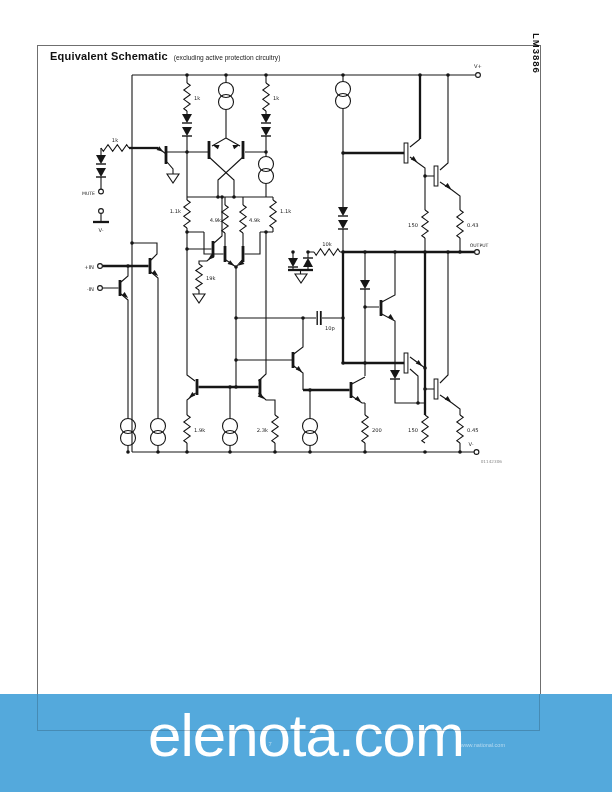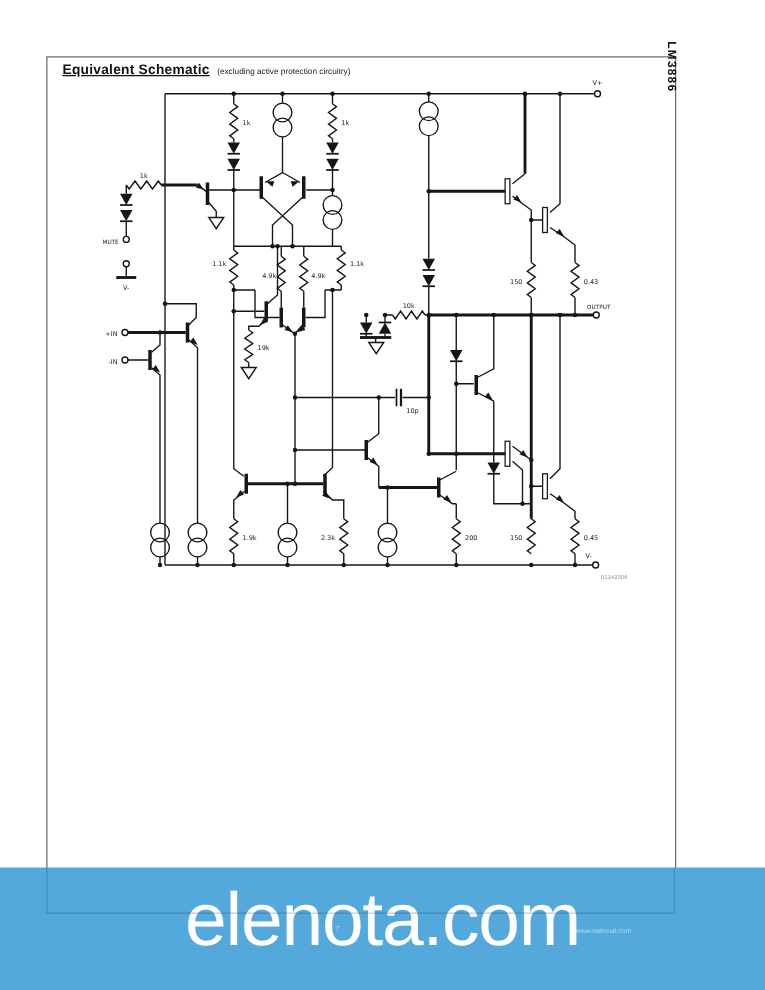--- a/index.html
+++ b/index.html
@@ -1,21 +1,21 @@
 <!DOCTYPE html>
 <html><head>
 <meta charset="utf-8">
 <style>
   html,body{margin:0;padding:0;background:#e8e8e8;}
   .page{position:relative;width:612px;height:792px;background:#ffffff;overflow:hidden;
         font-family:"Liberation Sans",sans-serif;}
   .frame{position:absolute;left:37px;top:45px;width:502px;height:684px;
          border:1px solid #6f6f6f;}
   .title-row{position:absolute;left:50px;top:46px;white-space:nowrap;}
-  .title{font-size:11px;font-weight:bold;color:#111;letter-spacing:.2px;text-decoration:underline;}
+  .title{font-size:11px;font-weight:bold;color:#111;letter-spacing:.2px;}
   .subtitle{font-size:6.6px;color:#222;margin-left:6px;}
   .side-label{position:absolute;left:542px;top:33px;font-size:9.5px;font-weight:bold;
               color:#111;letter-spacing:1px;transform:rotate(90deg);transform-origin:0 0;
               white-space:nowrap;}
   .schematic-svg{position:absolute;left:0;top:0;}
   .lbl{font-family:"DejaVu Sans",sans-serif;font-size:5.2px;fill:#1a1a1a;}
   .lbl-s{font-family:"DejaVu Sans",sans-serif;font-size:4.6px;fill:#1a1a1a;}
   .lbl-code{font-family:"DejaVu Sans",sans-serif;font-size:4.2px;fill:#8a8a8a;}
   .banner{position:absolute;left:0;top:694px;width:612px;height:98px;}
   .banner-text{position:absolute;left:0;top:692px;width:612px;text-align:center;

